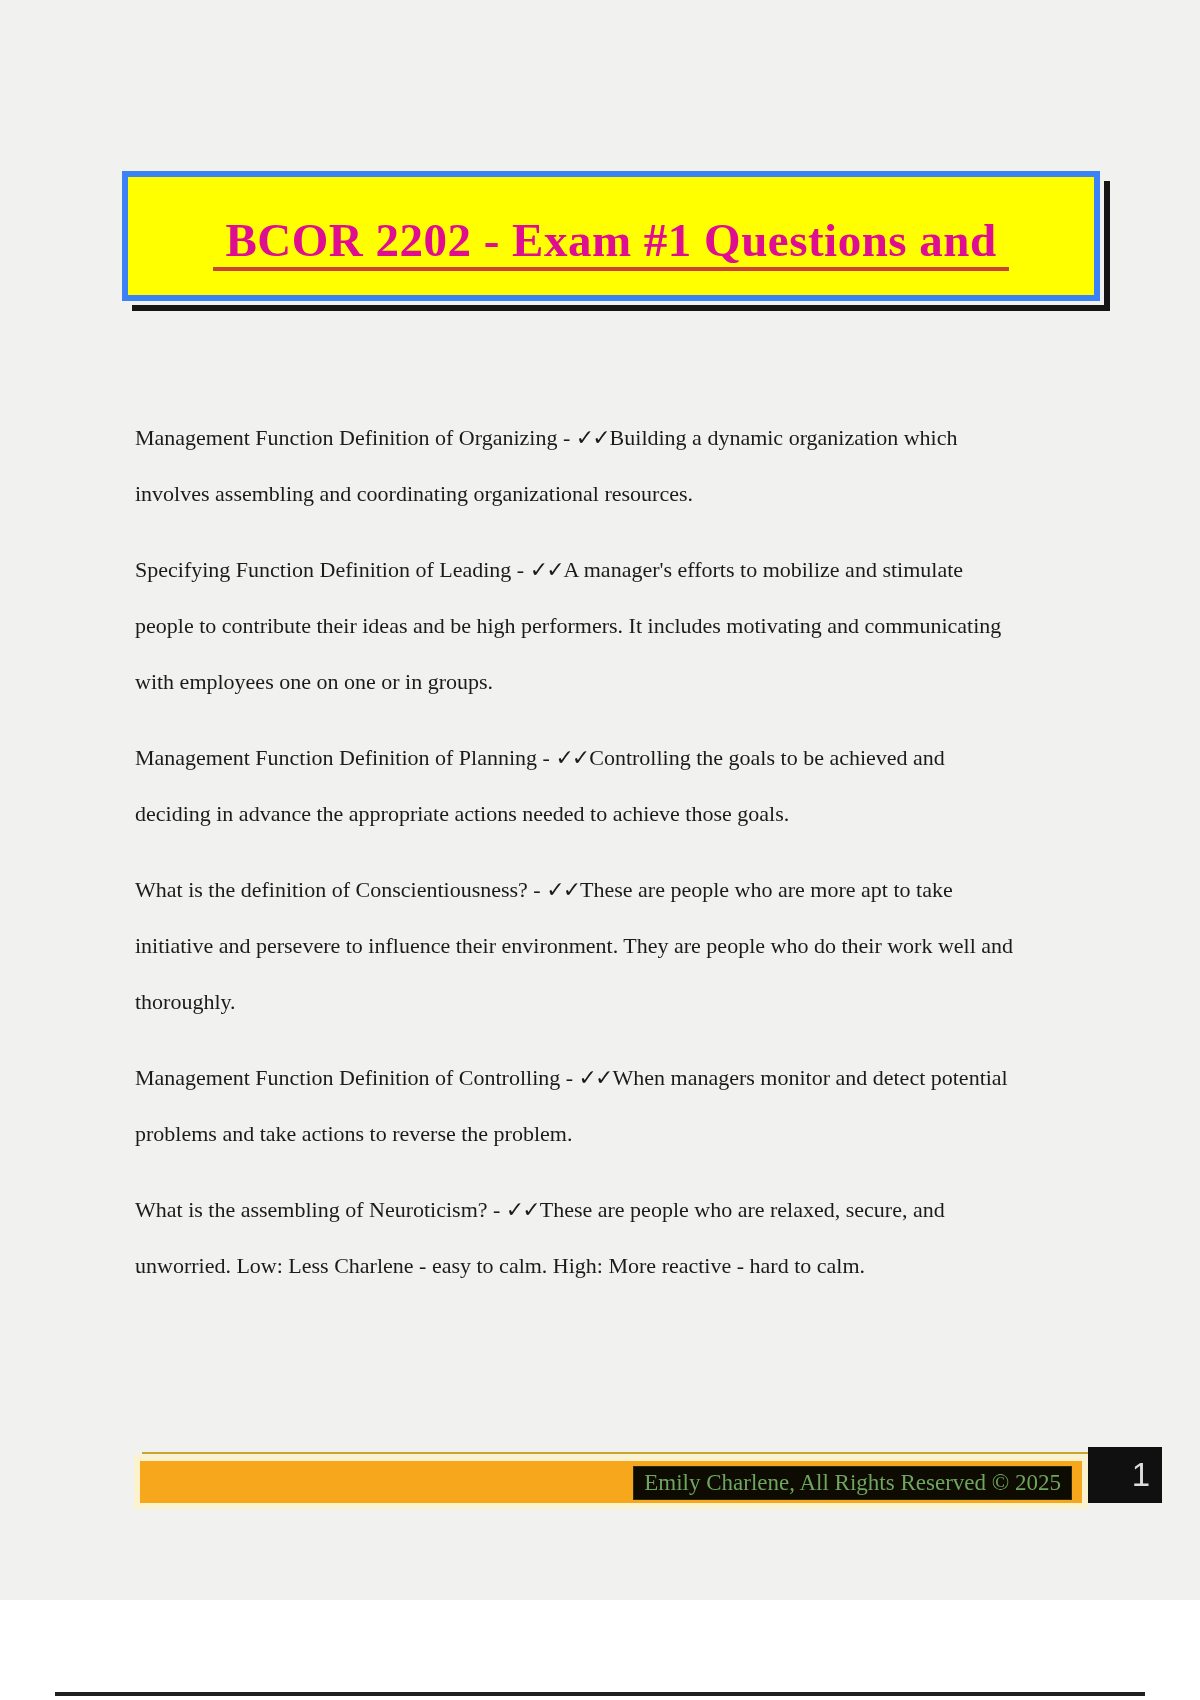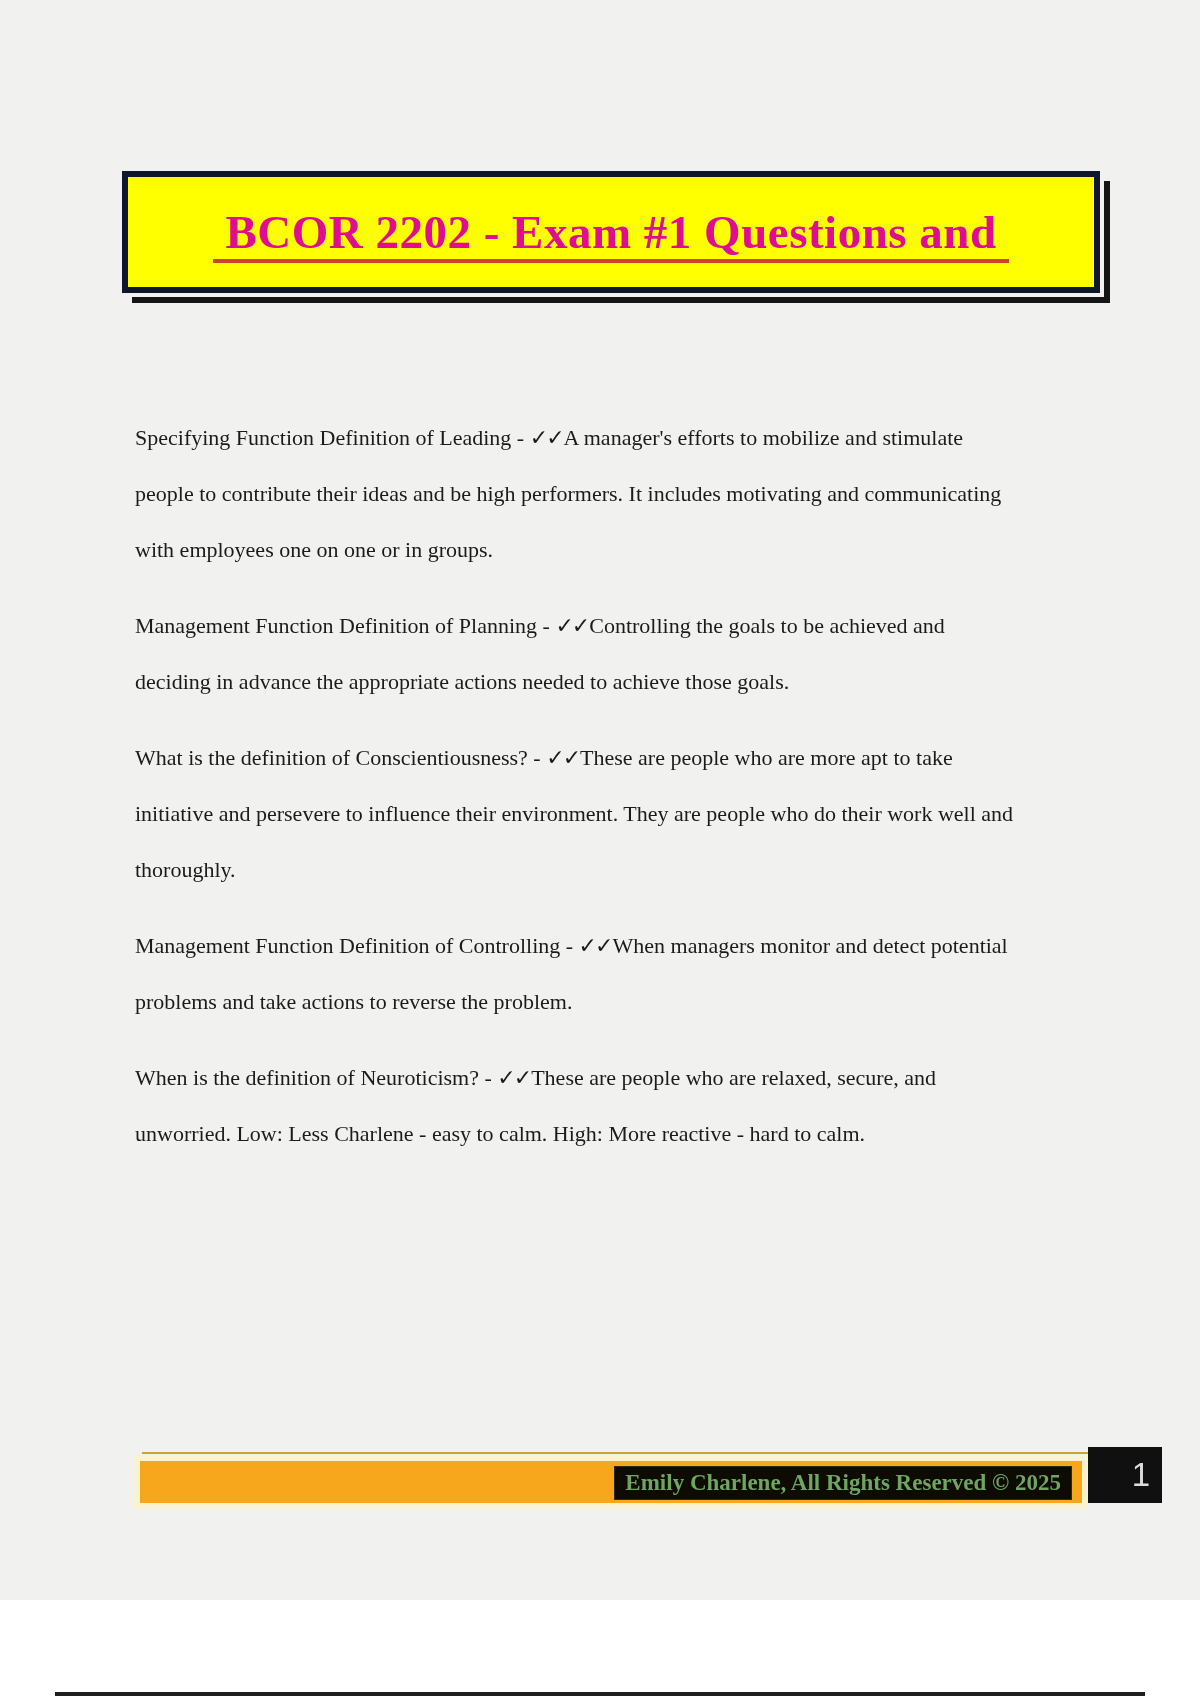--- a/index.html
+++ b/index.html
@@ -6,23 +6,23 @@
   .canvas {
     position:relative; width:1200px; height:1700px; margin:0 auto;
     background:#ffffff; overflow:hidden;
     font-family:"Liberation Serif","DejaVu Serif",serif;
   }
   .gray-area { position:absolute; left:0; top:0; width:1200px; height:1600px; background:#f1f1f0; }
 
   
   .banner {
     position:absolute; left:122px; top:171px; width:966px;
-    background:#ffff00; border:6px solid #0f172a;
+    background:#ffff00; border:6px solid #3b82f6;
     box-shadow:4px 4px 0 0 #f1f1f0, 10px 10px 0 0 #151515;
-    text-align:center; padding:10px 0 10px;
+    text-align:center; padding:18px 0 10px;
   }
   .banner-line { line-height:90px; font-size:47px; font-weight:bold; color:#de0d92; letter-spacing:0.5px; }
   .u { border-bottom:4px solid; padding:0 12px 1px; }
   .u1 { border-bottom-color:#cb4335; }
   .u2 { border-bottom-color:#a9701a; }
 
   
   .content {
     position:absolute; left:135px; top:410px; width:880px;
     color:#1b1b1b; font-size:22px; line-height:56px; text-align:left;
@@ -31,21 +31,21 @@
   .marks { font-family:"DejaVu Sans",sans-serif; font-weight:bold; letter-spacing:-2px; margin-right:1px; }
 
   
   .footer-goldline { position:absolute; left:142px; top:1452px; width:1002px; height:2px; background:#c8a62a; }
   .footer-bar {
     position:absolute; left:140px; top:1461px; width:942px; height:42px;
     background:#f6a71b; box-shadow:0 0 0 6px #fbf3cf;
   }
   .copyright {
     position:absolute; right:10px; top:5px; height:30px; line-height:30px;
-    background:#0d0b02; color:#6fa55e; font-weight:bold; font-size:23px;
+    background:#0d0b02; color:#6fa55e; font-weight:normal; font-size:23px;
     padding:1px 10px; border:1px solid #2c2a10; white-space:nowrap;
   }
   .page-num {
     position:absolute; left:1088px; top:1447px; width:62px; height:56px;
     background:#101010; color:#dcdcdc; font-size:33px; line-height:56px;
     text-align:right; padding-right:12px;
     font-family:"Liberation Sans","DejaVu Sans",sans-serif;
   }
   .bottom-rule { position:absolute; left:55px; top:1692px; width:1090px; height:4px; background:#1f1f1f; }
 </style>
@@ -55,25 +55,26 @@
 <div class="canvas">
   <div class="gray-area"></div>
 
   <div class="banner">
     <div class="banner-line">
       <span class="u u1">BCOR 2202 - Exam #1 Questions and</span>
     </div>
   </div>
 
   <div class="content">
+    <p class="para"><span>Management Function Definition of Organizing - </span><span class="marks">✓✓</span><span>Building a dynamic organization which involves assembling and coordinating organizational resources.</span></p>
     <p class="para"><span>Specifying Function Definition of Leading - </span><span class="marks">✓✓</span><span>A manager's efforts to mobilize and stimulate people to contribute their ideas and be high performers. It includes motivating and communicating with employees one on one or in groups.</span></p>
     <p class="para"><span>Management Function Definition of Planning - </span><span class="marks">✓✓</span><span>Controlling the goals to be achieved and deciding in advance the appropriate actions needed to achieve those goals.</span></p>
     <p class="para"><span>What is the definition of Conscientiousness? - </span><span class="marks">✓✓</span><span>These are people who are more apt to take initiative and persevere to influence their environment. They are people who do their work well and thoroughly.</span></p>
     <p class="para"><span>Management Function Definition of Controlling - </span><span class="marks">✓✓</span><span>When managers monitor and detect potential problems and take actions to reverse the problem.</span></p>
-    <p class="para"><span>When is the definition of Neuroticism? - </span><span class="marks">✓✓</span><span>These are people who are relaxed, secure, and unworried. Low: Less Charlene - easy to calm. High: More reactive - hard to calm.</span></p>
+    <p class="para"><span>What is the assembling of Neuroticism? - </span><span class="marks">✓✓</span><span>These are people who are relaxed, secure, and unworried. Low: Less Charlene - easy to calm. High: More reactive - hard to calm.</span></p>
   </div>
 
   <div class="footer-goldline"></div>
   <div class="footer-bar">
     <div class="copyright">Emily Charlene, All Rights Reserved © 2025</div>
   </div>
   <div class="page-num">1</div>
   <div class="bottom-rule"></div>
 </div>
 

